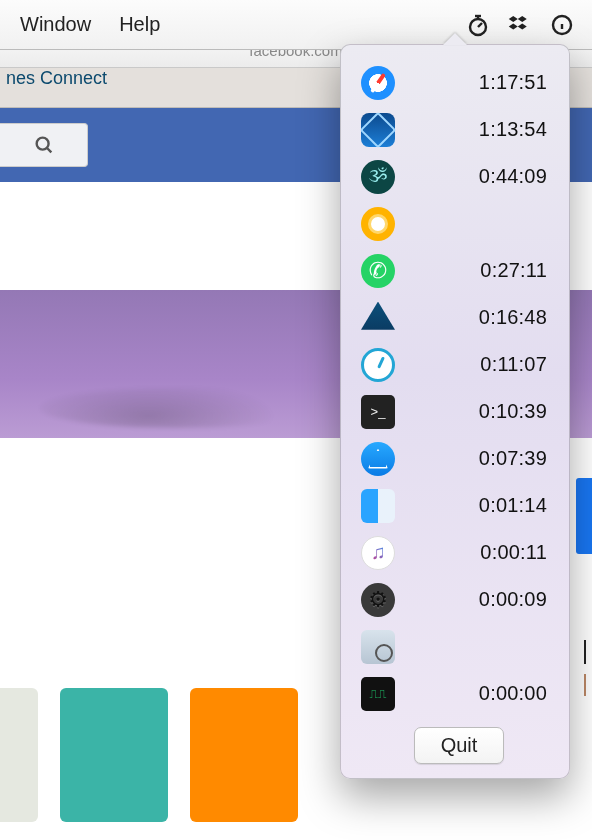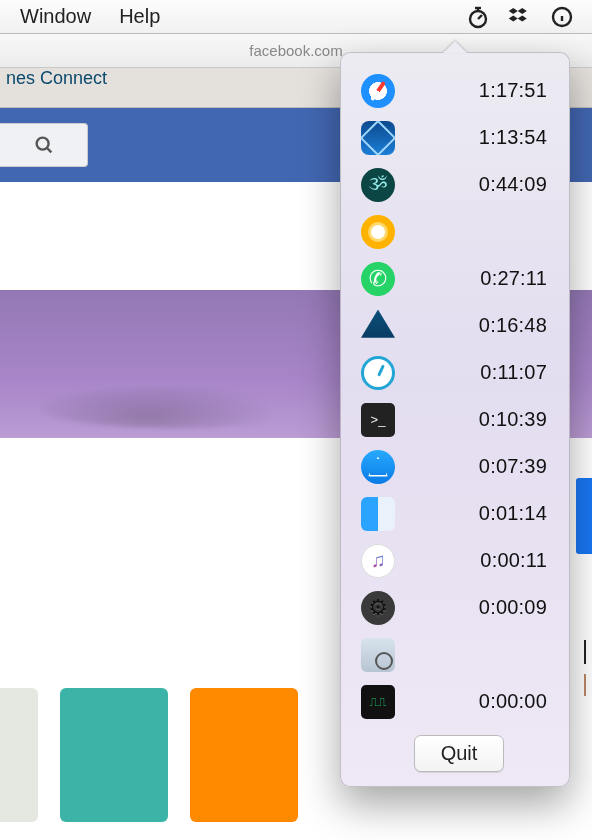--- a/index.html
+++ b/index.html
@@ -7,21 +7,21 @@
     width: 592px;
     height: 840px;
     font-family: -apple-system, "Helvetica Neue", Arial, sans-serif;
     overflow: hidden;
     position: relative;
     background: #fff;
   }
 
   
   .menubar {
-    height: 34px;
+    height: 50px;
     background: linear-gradient(#fcfcfc, #f1f1f1);
     border-bottom: 1px solid #bbb;
     display: flex;
     align-items: center;
     padding: 0 6px;
     font-size: 20px;
     color: #222;
     position: relative;
     z-index: 5;
   }
@@ -127,21 +127,21 @@
     height: 24px; width: 2px; background:#222;
   }
   .divider-row2 {
     position:absolute; right:6px; top:640px;
     height: 22px; width: 2px; background:#b86;
   }
 
   
   .popup {
     position: absolute;
-    top: 52px;
+    top: 44px;
     left: 340px;
     width: 230px;
     background: linear-gradient(180deg,#ecebf2 0%, #e3ddf0 45%, #efe8f5 100%);
     border: 1px solid rgba(0,0,0,0.18);
     border-radius: 10px;
     box-shadow: 0 18px 40px rgba(0,0,0,0.35);
     padding: 14px 10px 14px 10px;
     z-index: 50;
   }
   .popup::before {

